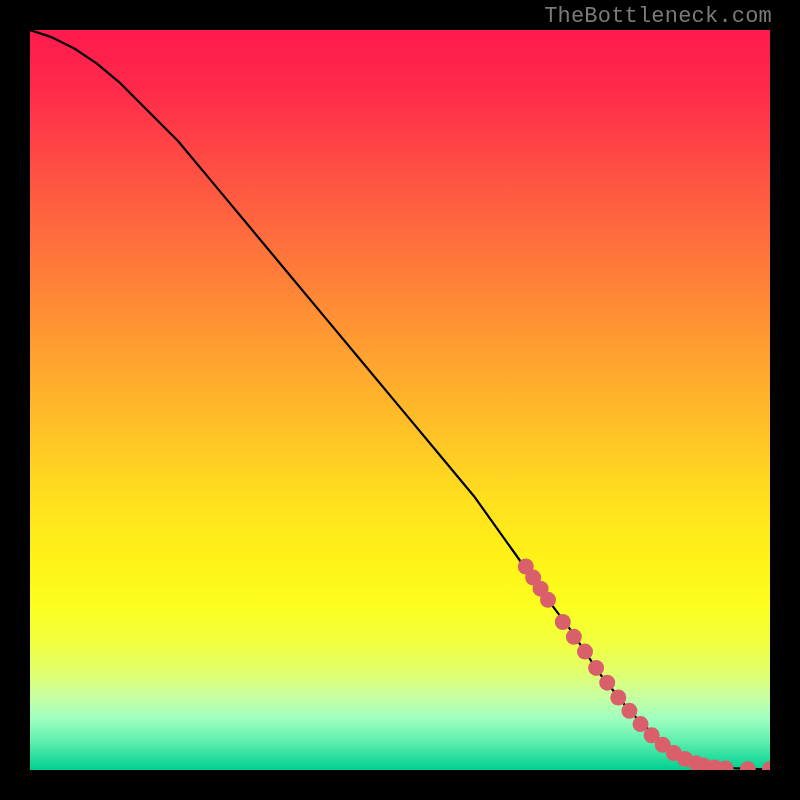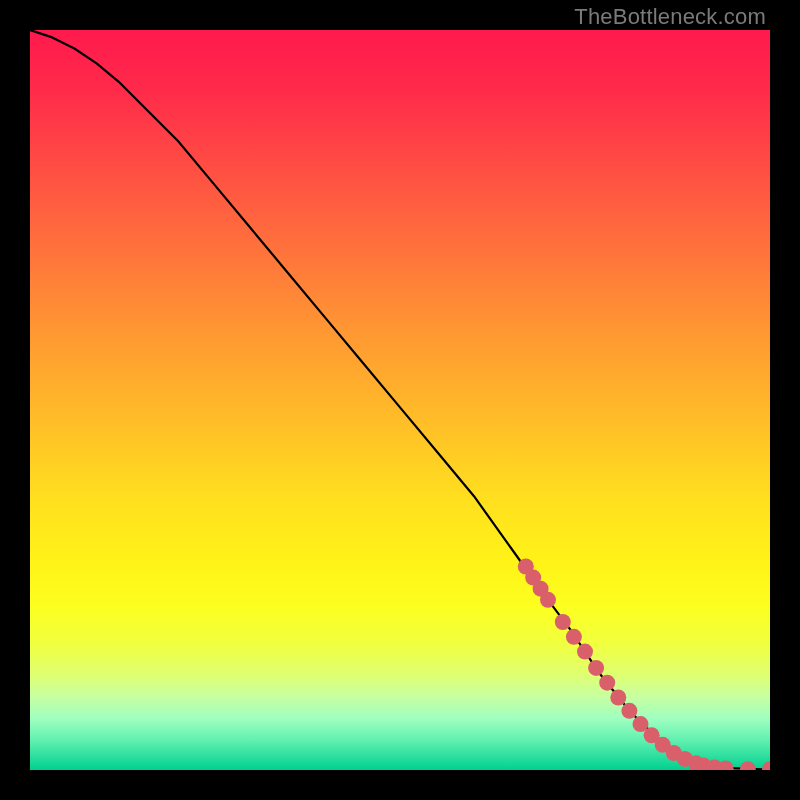--- a/index.html
+++ b/index.html
@@ -36,22 +36,22 @@
       #e0ff70 87%,
       #c8ffa0 90%,
       #a0ffc0 93%,
       #60f0b0 96%,
       #30e0a0 98%,
       #00d090 100%);
   }
   .attribution {
     position: absolute;
     top: 4px;
-    right: 34px;
-    font-family: Liberation Sans, sans-serif;
+    right: 28px;
+    font-family: Liberation Mono, monospace;
     font-size: 22px;
     color: #7a7a7a;
     letter-spacing: 0.2px;
     user-select: none;
   }
   svg.overlay {
     position: absolute;
     inset: 0;
     width: 100%;
     height: 100%;

